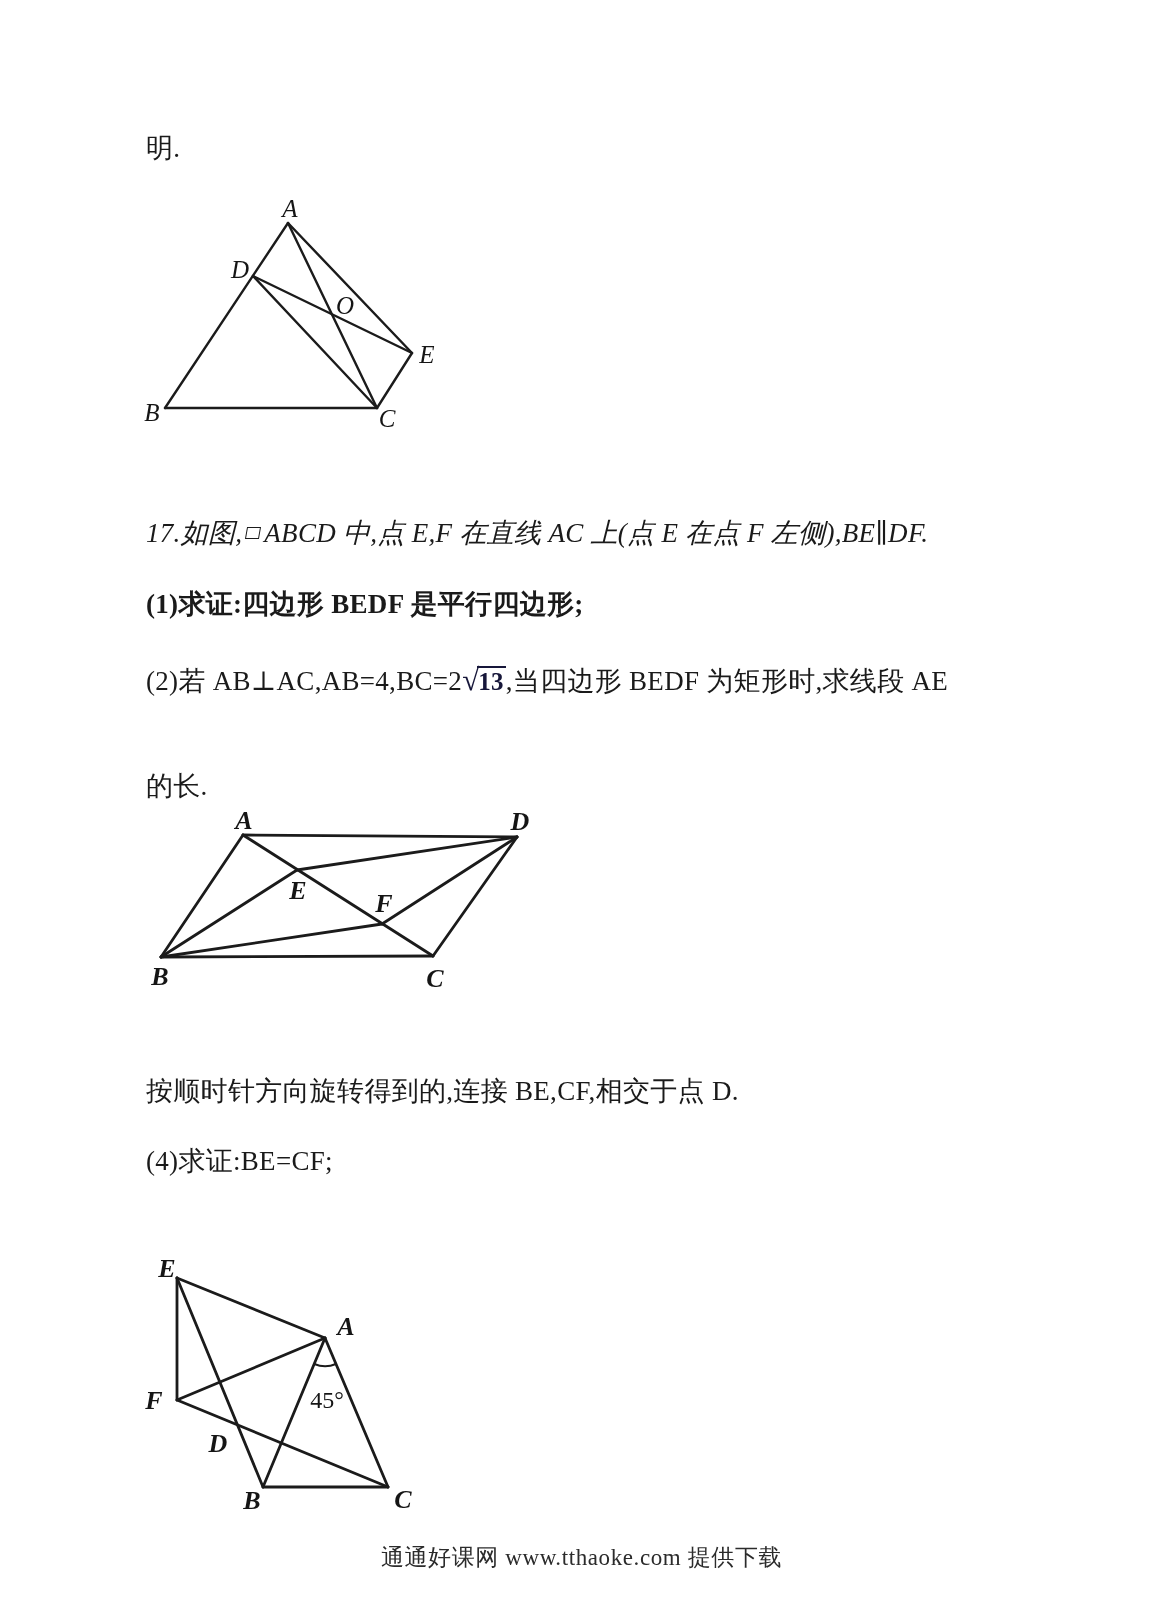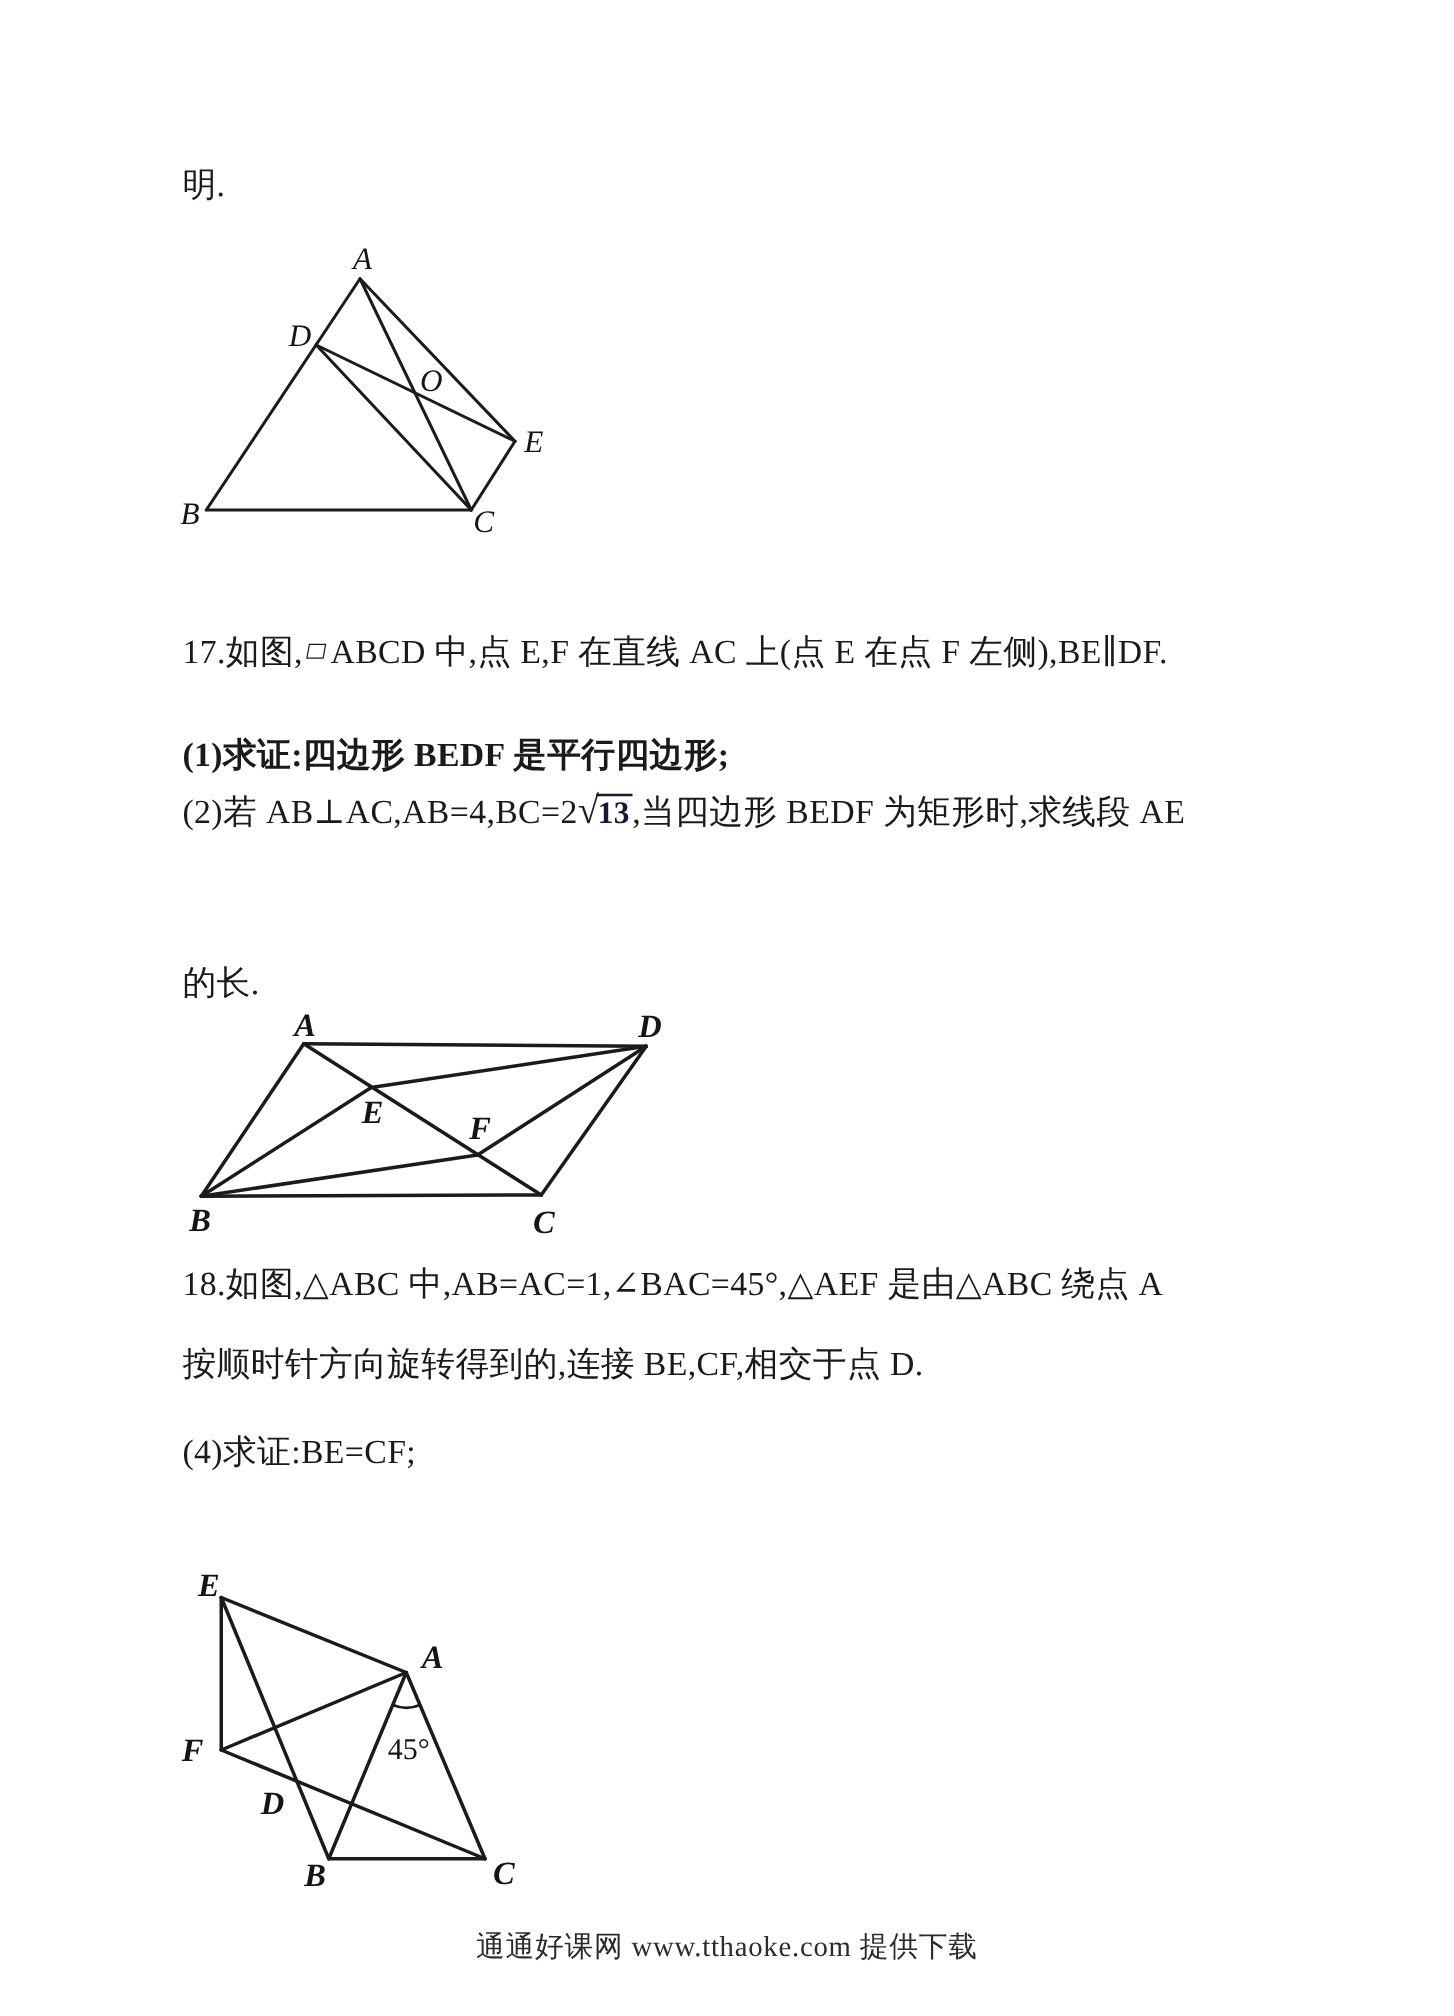--- a/index.html
+++ b/index.html
@@ -84,27 +84,27 @@
       <line x1="113" y1="83" x2="237" y2="215"></line>
     </g>
     <text class="vlabel" x="150" y="15" text-anchor="middle" dominant-baseline="central">A</text>
     <text class="vlabel" x="100" y="76" text-anchor="middle" dominant-baseline="central">D</text>
     <text class="vlabel" x="205" y="112" text-anchor="middle" dominant-baseline="central">O</text>
     <text class="vlabel" x="287" y="161" text-anchor="middle" dominant-baseline="central">E</text>
     <text class="vlabel" x="12" y="219" text-anchor="middle" dominant-baseline="central">B</text>
     <text class="vlabel" x="247" y="225" text-anchor="middle" dominant-baseline="central">C</text>
   </svg>
 
-  <div class="text-line" style="top:504px;">
+  <div class="text-line" style="top:516px;font-style:italic;">
     <span>17.如图,</span><span class="pgram"></span><span>ABCD 中,点 E,F 在直线 AC 上(点 E 在点 F 左侧),BE∥DF.</span>
   </div>
 
   <div class="text-line" style="top:587px;font-weight:bold;">(1)求证:四边形 BEDF 是平行四边形;</div>
 
-  <div class="text-line" style="top:631px;">
+  <div class="text-line" style="top:663px;">
     <span>(2)若 AB⊥AC,AB=4,BC=2</span><span class="sqrt-wrap"><span class="radical">√</span><span class="radicand">13</span></span><span>,当四边形 BEDF 为矩形时,求线段 AE</span>
   </div>
 
   <div class="text-line" style="top:769px;">的长.</div>
 
   <svg class="figure f23" style="left:140px;top:795px;" width="400" height="205" viewBox="0 0 400 205">
     <g stroke-width="2.8">
       <line x1="103" y1="40" x2="377" y2="42"></line>
       <line x1="103" y1="40" x2="21" y2="162"></line>
       <line x1="21" y1="162" x2="293" y2="161"></line>
@@ -116,21 +116,20 @@
       <line x1="242" y1="129" x2="21" y2="162"></line>
     </g>
     <text class="vlabel" x="104" y="25" text-anchor="middle" dominant-baseline="central">A</text>
     <text class="vlabel" x="380" y="26" text-anchor="middle" dominant-baseline="central">D</text>
     <text class="vlabel" x="20" y="181" text-anchor="middle" dominant-baseline="central">B</text>
     <text class="vlabel" x="295" y="183" text-anchor="middle" dominant-baseline="central">C</text>
     <text class="vlabel" x="158" y="95" text-anchor="middle" dominant-baseline="central">E</text>
     <text class="vlabel" x="244" y="108" text-anchor="middle" dominant-baseline="central">F</text>
   </svg>
 
-  <div class="text-line" style="top:1010px;">18.如图,△ABC 中,AB=AC=1,∠BAC=45°,△AEF 是由△ABC 绕点 A</div>
   <div class="text-line" style="top:1074px;">按顺时针方向旋转得到的,连接 BE,CF,相交于点 D.</div>
   <div class="text-line" style="top:1144px;">(4)求证:BE=CF;</div>
 
   <svg class="figure f23" style="left:130px;top:1245px;" width="310" height="272" viewBox="0 0 310 272">
     <g stroke-width="2.8">
       <line x1="47" y1="33" x2="195" y2="93"></line>
       <line x1="47" y1="33" x2="47" y2="155"></line>
       <line x1="47" y1="33" x2="133" y2="242"></line>
       <line x1="47" y1="155" x2="195" y2="93"></line>
       <line x1="47" y1="155" x2="258" y2="242"></line>

